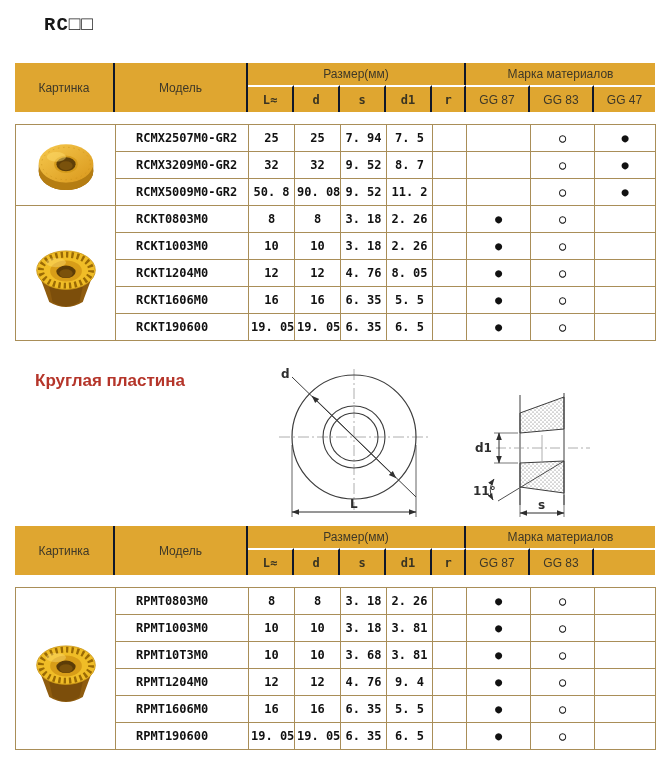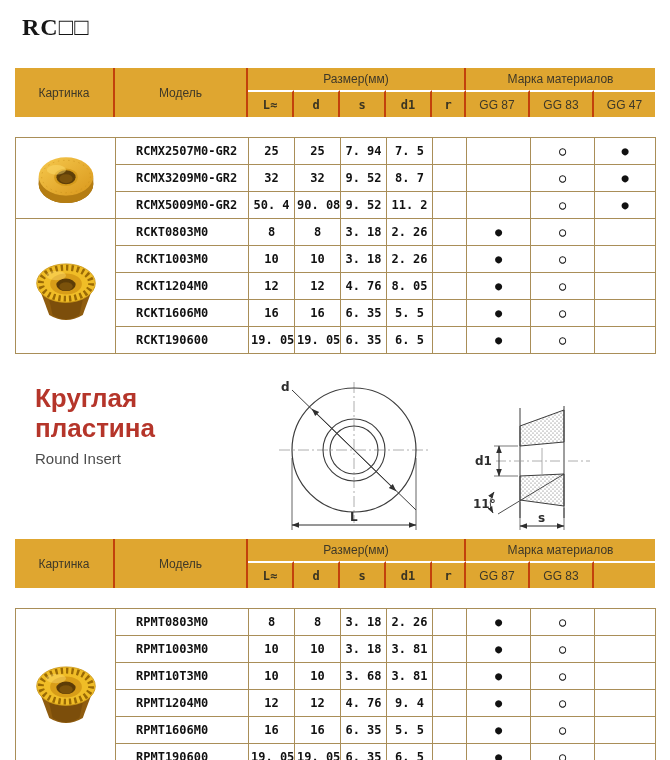--- a/index.html
+++ b/index.html
@@ -2,49 +2,49 @@
 <html><head>
 <meta charset="utf-8">
 <style>
   html,body{margin:0;padding:0;background:#fff;}
   .page{
     position:relative;width:670px;height:760px;background:#fff;overflow:hidden;
     font-family:"Liberation Sans",sans-serif;color:#1c1c1c;
   }
   
   .top-title{
-    margin:14px 0 0 22px;
-    font-family:Liberation Serif, serif;
-    font-weight:bold;font-size:24px;letter-spacing:1px;color:#161616;
+    margin:14px 0 0 44px;
+    font-family:Liberation Mono, monospace;
+    font-weight:bold;font-size:19px;letter-spacing:1px;color:#161616;
   }
   .mid{display:flex;align-items:flex-start;margin:24px 0 0 35px;height:158px;}
   .mid-text{width:192px;padding-top:6px;}
-  .red-heading{font-size:26px;font-weight:bold;color:#b5352a;line-height:1.15;}
+  .red-heading{font-size:17px;font-weight:bold;color:#b5352a;line-height:1.15;}
   .en-heading{font-size:15px;color:#4c4c4c;margin-top:6px;}
   .code-heading{
     font-family:"DejaVu Sans Mono","DejaVu Sans",monospace;
     font-weight:bold;font-size:17px;color:#161616;margin-top:14px;letter-spacing:1px;
   }
   
   .tbl-wrap{margin-left:15px;width:640px;}
   .t1{margin-top:27px;}
   .t2{margin-top:3px;}
   table{border-spacing:0;table-layout:fixed;width:640px;}
   
   table.head{border-collapse:separate;background:#dfa630;}
   table.head th{
     background:#dfa630;color:#3e3828;font-weight:normal;font-size:12px;
     padding:0;height:22px;border:0;overflow:hidden;white-space:nowrap;
   }
   table.head tr.sub th{height:25px;border-top:2px solid #fff;
     font-family:"DejaVu Sans Mono","DejaVu Sans",monospace;font-weight:bold;color:#3a3422;}
   table.head tr.sub th.cyr{font-family:"Liberation Sans",sans-serif;font-weight:normal;color:#3e3828;}
-  table.head th.vdiv{border-right:2px solid #c2410c;}
+  table.head th.vdiv{border-right:2px solid #0f172a;}
   
-  table.bodytab{border-collapse:collapse;margin-top:20px;}
+  table.bodytab{border-collapse:collapse;margin-top:12px;}
   table.bodytab td{
     border:1px solid #a98e58;height:26px;text-align:center;
     font-family:"DejaVu Sans Mono","DejaVu Sans",monospace;
     font-weight:bold;font-size:12px;color:#111;padding:0 2px;overflow:hidden;white-space:nowrap;
   }
   table.bodytab td.model{text-align:left;padding-left:20px;}
   table.bodytab td.pic-cell{padding:0;vertical-align:middle;}
   td.dot-filled{font-family:"DejaVu Sans",sans-serif;font-size:13px;color:#140f08;font-weight:normal;}
   td.dot-open{font-family:"DejaVu Sans",sans-serif;font-size:12px;color:#3c3c3c;font-weight:normal;}
   .insert-img{display:block;margin:0 auto;}
@@ -161,21 +161,21 @@
             <td>32</td>
             <td>9. 52</td>
             <td>8. 7</td>
             <td></td>
             <td></td>
             <td class="dot-open">○</td>
             <td class="dot-filled">●</td>
           </tr>
           <tr>
             <td class="model">RCMX5009M0-GR2</td>
-            <td>50. 4</td>
+            <td>50. 8</td>
             <td>90. 08</td>
             <td>9. 52</td>
             <td>11. 2</td>
             <td></td>
             <td></td>
             <td class="dot-open">○</td>
             <td class="dot-filled">●</td>
           </tr>
           <tr>
             <td rowspan="5" class="pic-cell">
@@ -237,21 +237,20 @@
             <td class="dot-open">○</td>
             <td></td>
           </tr>
         </tbody>
     </table>
   </div>
 
   <div class="mid">
     <div class="mid-text">
       <div class="red-heading">Круглая пластина</div>
-      <div class="en-heading">Round Insert</div>
     </div>
 
     <svg class="drawing dv" width="185" height="158" viewBox="0 0 185 158">
       <defs>
         <marker id="arr" viewBox="0 0 10 10" refX="9" refY="5" markerWidth="8" markerHeight="8" orient="auto-start-reverse">
           <path d="M0,1.4 L9.5,5 L0,8.6 Z" fill="#2e2e2e"></path>
         </marker>
       </defs>
       <line x1="20" y1="72" x2="170" y2="72" stroke="#9a9a9a" stroke-width="0.8" stroke-dasharray="11 3 2 3"></line>
       <line x1="95" y1="4" x2="95" y2="145" stroke="#9a9a9a" stroke-width="0.8" stroke-dasharray="11 3 2 3"></line>

